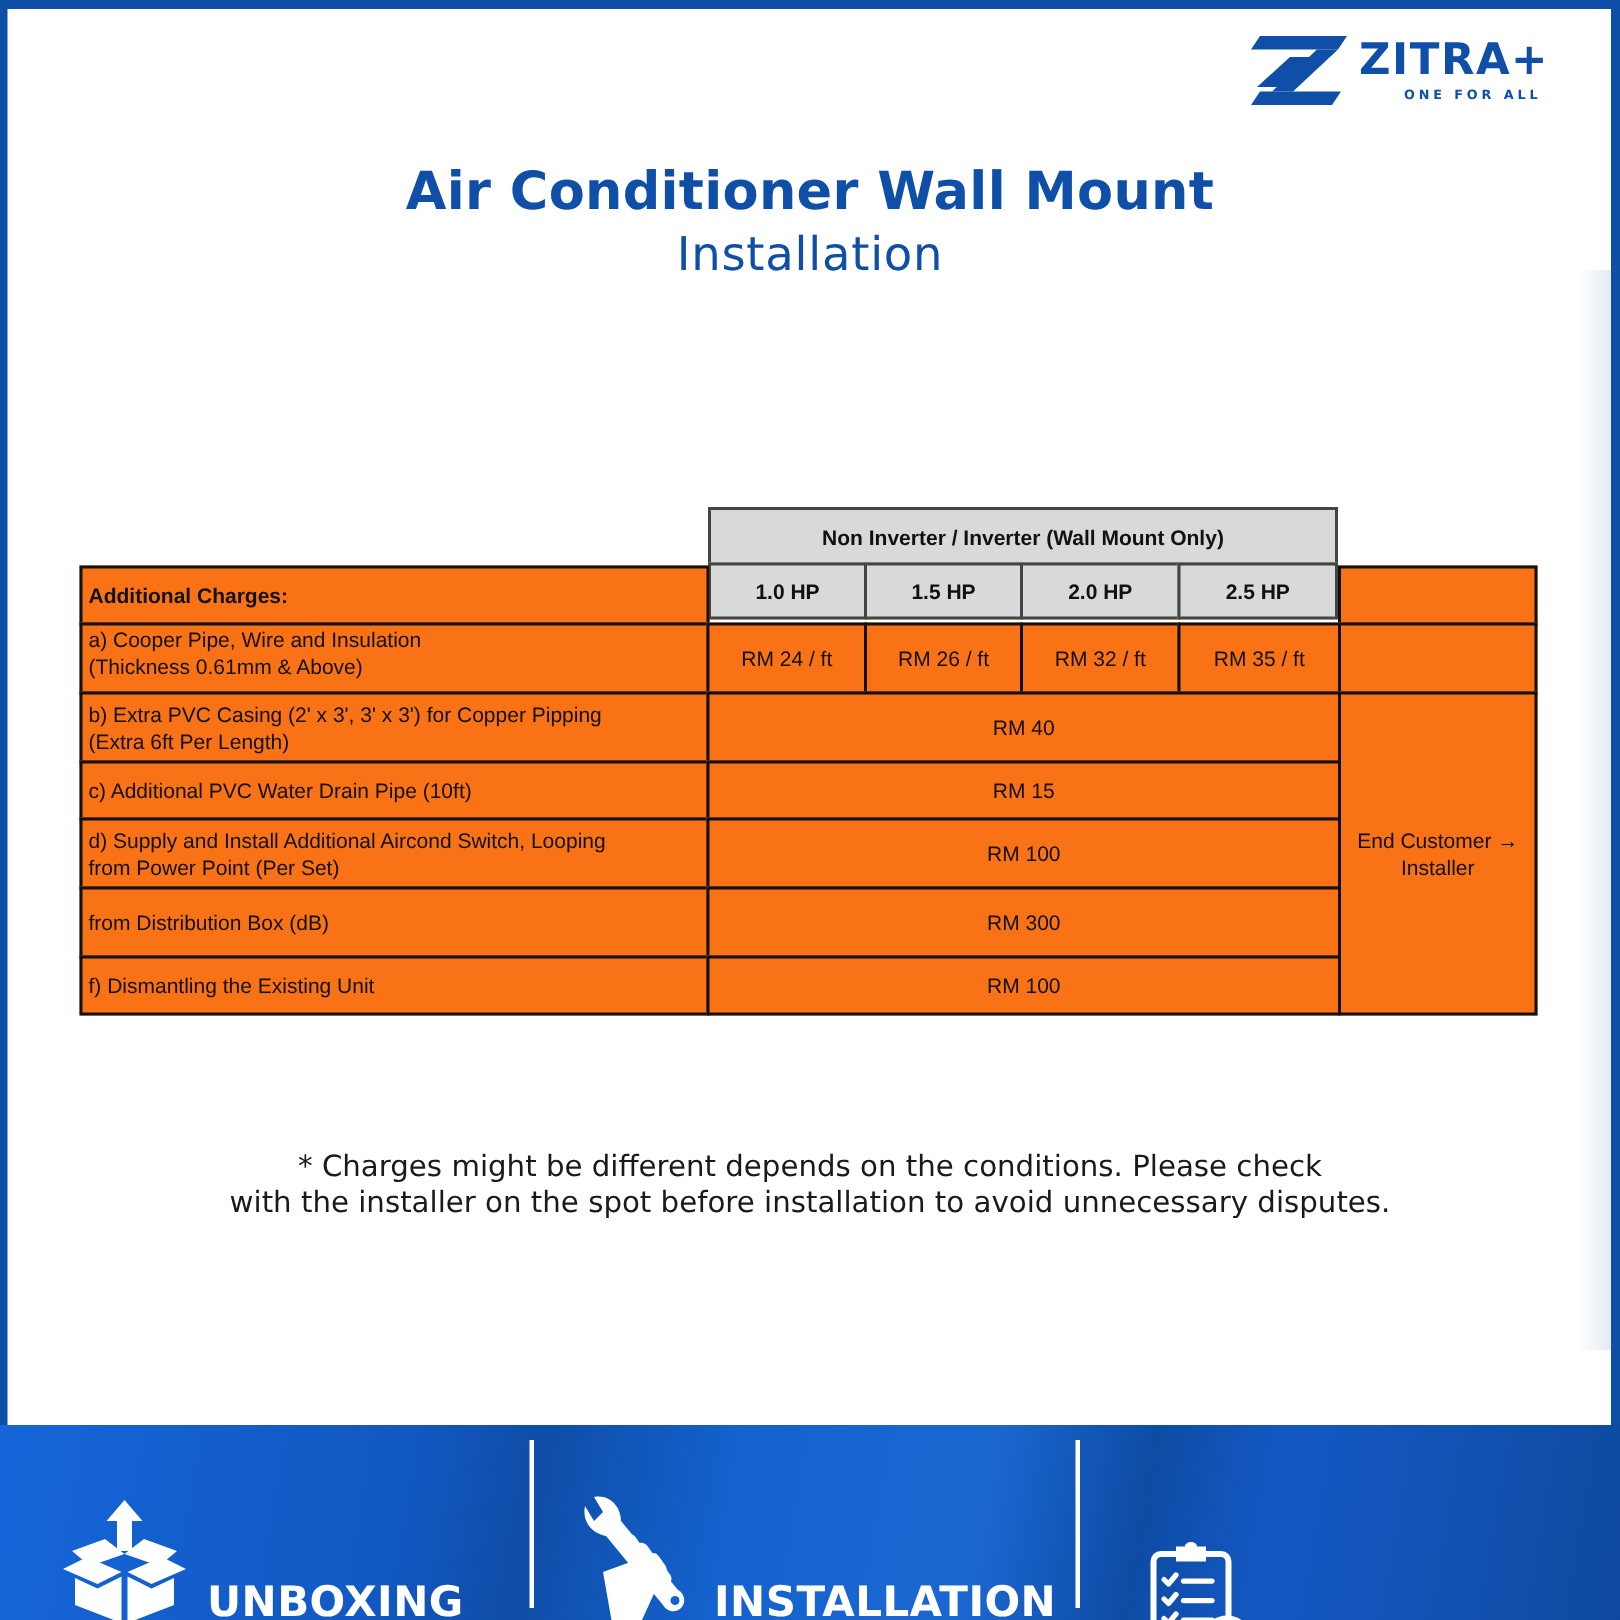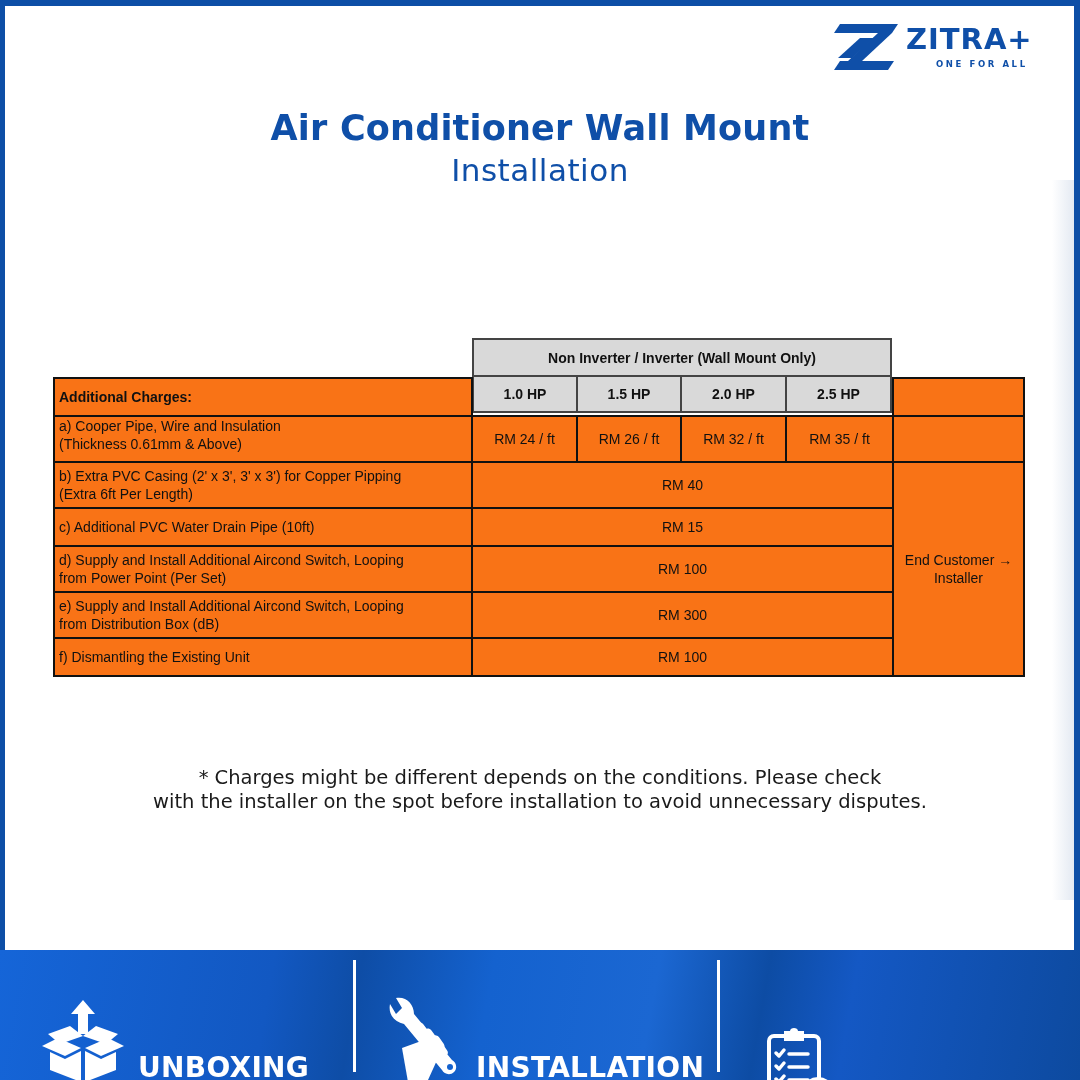--- a/index.html
+++ b/index.html
@@ -99,21 +99,20 @@
   <div class="cell bx lbl" style="left:53px; top:507px; width:420px; height:40px;">c) Additional PVC Water Drain Pipe (10ft)</div>
   <div class="cell bx ctr" style="left:471px; top:507px; width:423px; height:40px;">RM 15</div>
 
   <div class="cell bx lbl" style="left:53px; top:545px; width:420px; height:48px; flex-direction:column; align-items:flex-start; justify-content:center;">
     <span>d) Supply and Install Additional Aircond Switch, Looping</span>
     <span>from Power Point (Per Set)</span>
   </div>
   <div class="cell bx ctr" style="left:471px; top:545px; width:423px; height:48px;">RM 100</div>
 
   <div class="cell bx lbl" style="left:53px; top:591px; width:420px; height:48px; flex-direction:column; align-items:flex-start; justify-content:center;">
-    <span>e) Supply and Install Additional Aircond Switch, Looping</span>
     <span>from Distribution Box (dB)</span>
   </div>
   <div class="cell bx ctr" style="left:471px; top:591px; width:423px; height:48px;">RM 300</div>
 
   <div class="cell bx lbl" style="left:53px; top:637px; width:420px; height:40px;">f) Dismantling the Existing Unit</div>
   <div class="cell bx ctr" style="left:471px; top:637px; width:423px; height:40px;">RM 100</div>
 
   <div class="cell bx ctr" style="left:892px; top:461px; width:133px; height:216px; flex-direction:column; justify-content:center;">
     <span>End Customer →</span>
     <span>Installer</span>

